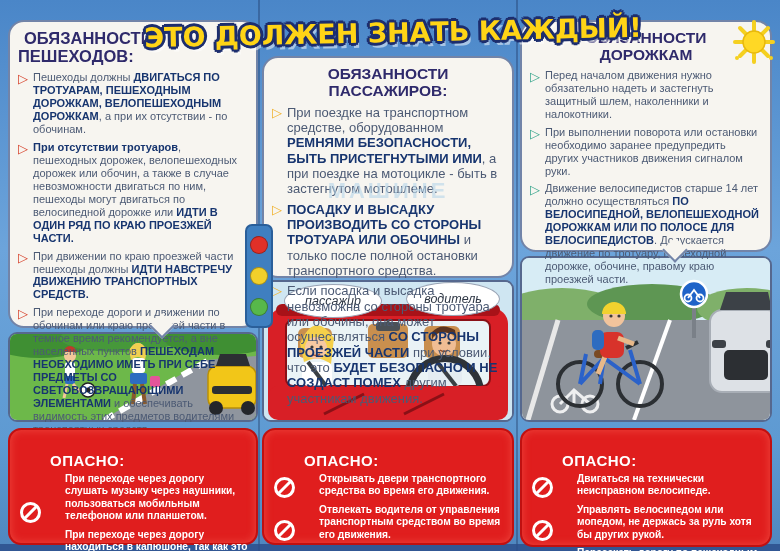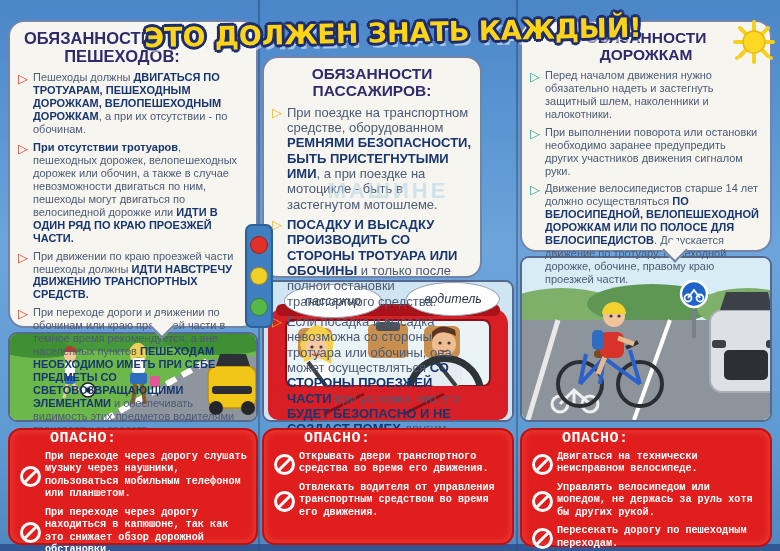--- a/index.html
+++ b/index.html
@@ -19,39 +19,39 @@
   
   .textbox{position:absolute;background:#f7f5f0;border:2px solid #7284a8;border-radius:16px;
     padding:7px 8px 6px 8px;box-sizing:border-box;z-index:10;}
   .tail::after{content:'';position:absolute;bottom:-9px;left:58%;width:16px;height:16px;
     background:#f7f5f0;border-right:2px solid #7284a8;border-bottom:2px solid #7284a8;
     transform:rotate(45deg);}
   .panel-title{margin:0 0 5px 0;}
   .t-line{font-weight:800;color:#2f2a6b;line-height:1.12;}
   .p0 .t-line{font-size:16.5px;}
   .p0 .t-line:nth-child(1){text-align:left;padding-left:6px;}
-  .p0 .t-line:nth-child(2){text-align:center;padding-right:22px;}
+  .p0 .t-line:nth-child(2){text-align:left;padding-right:22px;}
   .p1 .t-line{font-size:15.5px;text-align:center;}
   .p2 .t-line{font-size:15.5px;text-align:center;}
   .bullet{display:flex;gap:5px;margin-bottom:5px;}
   .tri{flex:none;font-size:13px;line-height:1;margin-top:1px;font-family:"DejaVu Sans",sans-serif;}
   .p0 .tri{color:#d6402a;}
   .p1 .tri{color:#f0b02a;}
   .p2 .tri{color:#37a58c;}
   .btxt{margin:0;color:#4c5a74;line-height:1.18;}
   .p0 .btxt{font-size:11px;}
   .p1 .btxt{font-size:13px;}
   .p2 .btxt{font-size:11px;}
   .b{color:#17356f;font-weight:bold;}
   
   .danger{position:absolute;background:#e01e1e;border:2px solid #c01010;border-radius:13px;
-    padding:0 8px 2px 10px;box-sizing:border-box;z-index:10;
-    box-shadow:inset 0 0 8px rgba(255,120,100,.45);font-family:Liberation Mono, monospace;}
+    padding:22px 8px 2px 10px;box-sizing:border-box;z-index:10;
+    box-shadow:inset 0 0 8px rgba(255,120,100,.45);}
   .d-title{color:#fff;font-weight:800;font-size:15px;letter-spacing:.5px;margin:0 0 4px 30px;}
-  .d-item{display:flex;gap:4px;align-items:center;margin-bottom:6px;}
+  .d-item{display:flex;gap:24px;align-items:flex-end;margin-bottom:6px;}
   .noicon{flex:none;width:15px;height:15px;border:3px solid #fff;border-radius:50%;
     position:relative;margin-top:2px;display:inline-block;}
   .noicon::after{content:'';position:absolute;left:-2px;top:6px;width:19px;height:3px;
     background:#fff;transform:rotate(-45deg);}
   .d-txt{margin:0;color:#fff;font-weight:bold;font-size:10.2px;line-height:1.22;}
   
   .illu{position:absolute;border:2px solid #56688e;border-radius:9px;overflow:hidden;
     box-sizing:border-box;z-index:9;background:#cfe6f2;}
   .illu svg{display:block;}
   .bubble{position:absolute;background:#fff;border:1.5px solid #9aa4b5;border-radius:50%;
@@ -165,21 +165,21 @@
           <span class="noicon"></span>
           <p class="d-txt">При переходе через дорогу слушать музыку через наушники, пользоваться мобильным телефоном или планшетом.</p>
         </div>
         <div class="d-item">
           <span class="noicon"></span>
           <p class="d-txt">При переходе через дорогу находиться в капюшоне, так как это снижает обзор дорожной обстановки.</p>
         </div>
       </div>
   </div>
 
-  <div class="textbox p1" style="left:262px;top:56px;width:220px;height:222px;">
+  <div class="textbox p1" style="left:262px;top:56px;width:252px;height:222px;">
     <div class="panel-title">
         <div class="t-line">ОБЯЗАННОСТИ ПАССАЖИРОВ:</div>
       </div>
     <div>
         <div class="bullet">
           <span class="tri">▷</span>
           <p class="btxt"><span>При поездке на транспортном средстве, оборудованном </span><span class="b">РЕМНЯМИ БЕЗОПАСНОСТИ, БЫТЬ ПРИСТЕГНУТЫМИ ИМИ</span><span>, а при поездке на мотоцикле - быть в застегнутом мотошлеме.</span></p>
         </div>
         <div class="bullet">
           <span class="tri">▷</span>

